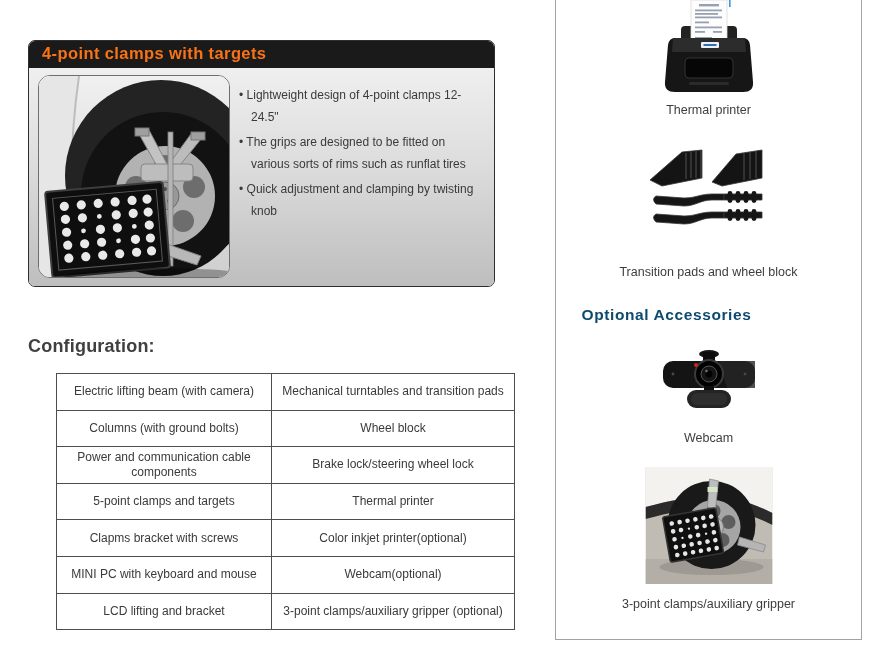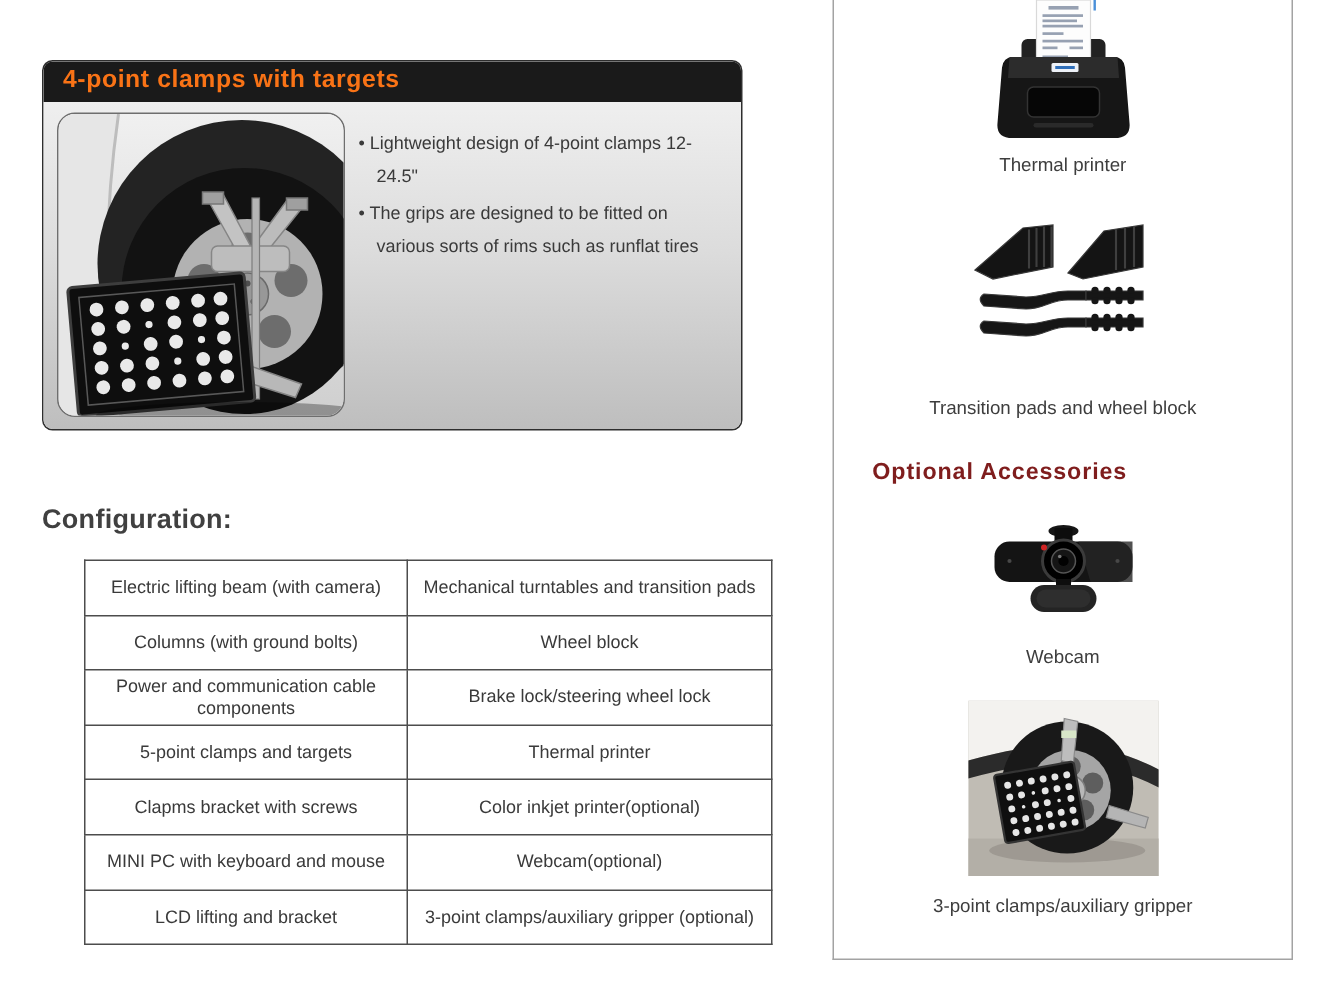--- a/index.html
+++ b/index.html
@@ -28,21 +28,21 @@
                      vertical-align:middle; font-size:12px; color:#3a3a3a; padding:2px 6px; line-height:1.25; }
   .config-table col.c1 { width:215px; } .config-table col.c2 { width:243px; }
 
   
   .acc-panel { left:555px; top:0; width:307px; height:640px;
                border-left:1px solid #a3a3a3; border-right:1px solid #a3a3a3;
                border-bottom:1px solid #a3a3a3; background:#fff; }
   .acc-panel .item-img { left:50%; transform:translateX(-50%); }
   .acc-label { left:0; width:100%; text-align:center; font-size:12.5px; color:#3d3d3d; }
   .optional-heading { left:0; right:84px; top:306px; text-align:center; font-size:15.5px;
-                      font-weight:bold; color:#7f1d1d; letter-spacing:.6px; }
+                      font-weight:bold; color:#0c4a6e; letter-spacing:.6px; }
   .printer-img   { top:0; }
   .pads-img      { top:144px; }
   .webcam-img    { top:348px; }
   .clamp3-img    { top:467px; }
   .label-printer { top:103px; }
   .label-pads    { top:237px;margin-top:28px; }
   .label-webcam  { top:431px; }
   .label-clamp3  { top:597px; }
 </style>
 </head>
@@ -126,20 +126,21 @@
               <circle cx="101" cy="68" r="4.6"></circle>
           </g>
         </g>
         <ellipse cx="120" cy="201" rx="95" ry="9" fill="#000" opacity="0.3"></ellipse>
       </svg>
     </div>
 
     <ul class="features">
       <li>Lightweight design of 4-point clamps 12-24.5"</li>
       <li>The grips are designed to be fitted on various sorts of rims such as runflat tires</li>
+      <li>Quick adjustment and clamping by twisting knob</li>
 
     </ul>
   </div>
 </div>
 
 <div class="abs config-heading">Configuration:</div>
 
 <table class="abs config-table">
   <colgroup>
       <col class="c1">

